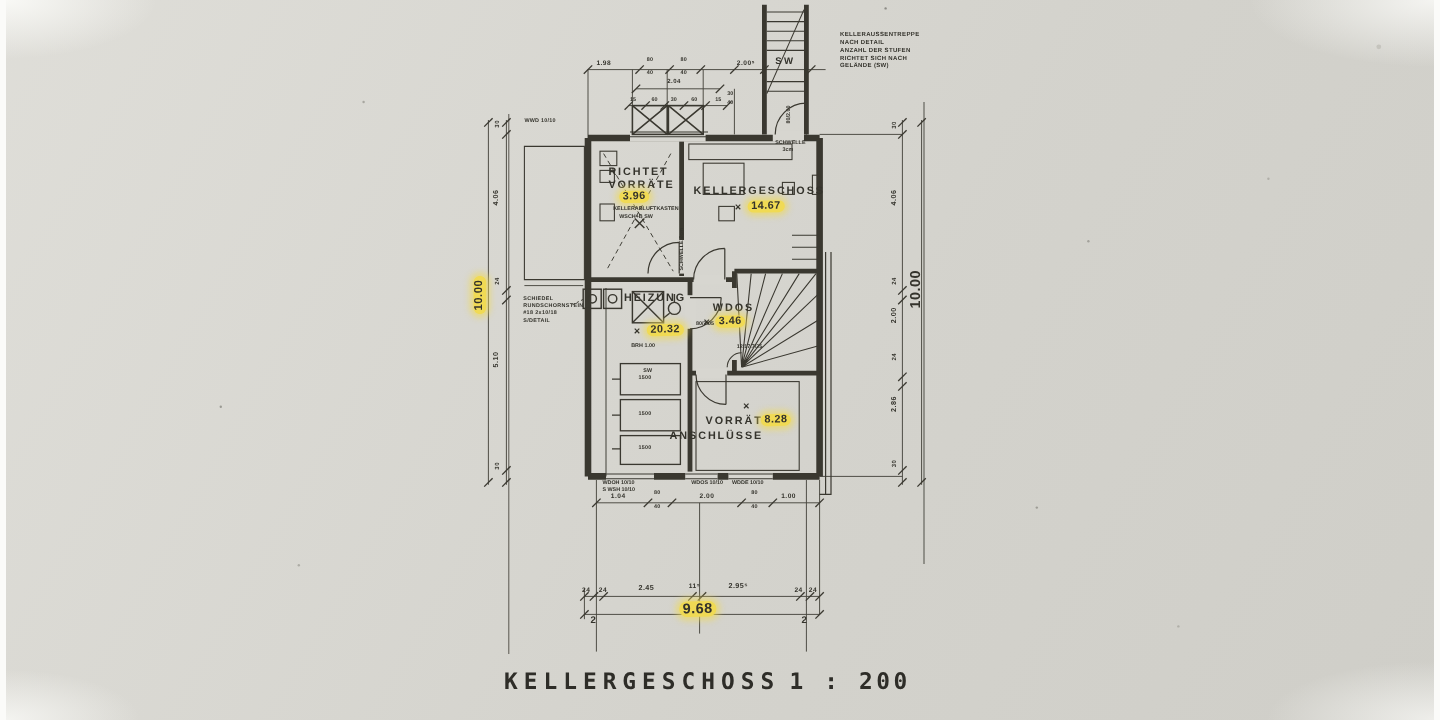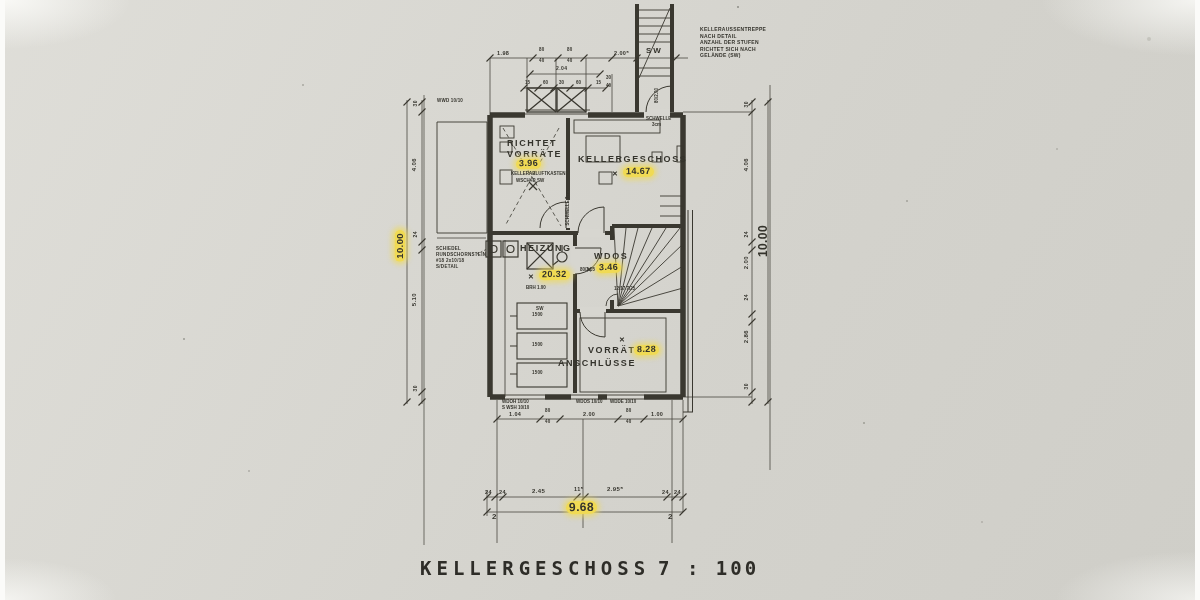--- a/index.html
+++ b/index.html
@@ -299,14 +299,14 @@
  <div class="lbl t6" style="left:532px;top:488px">2.45</div>
  <div class="lbl t55" style="left:574px;top:486px">11⁵</div>
  <div class="lbl t6" style="left:607px;top:486px">2.95⁵</div>
  <div class="lbl t55" style="left:662px;top:489px">24</div>
  <div class="lbl t55" style="left:674px;top:489px">24</div>
  <div class="lbl" style="left:566px;top:501px;font-size:12px"><span class="hl">9.68</span></div>
  <div class="lbl" style="left:492px;top:513px;font-size:8px">2</div>
  <div class="lbl" style="left:668px;top:513px;font-size:8px">2</div>
 
  <div class="lbl title" style="left:420px;top:558px">KELLERGESCHOSS</div>
- <div class="lbl title" style="left:658px;top:558px;letter-spacing:3px">7 : 100</div>
+ <div class="lbl title" style="left:658px;top:558px;letter-spacing:3px">1 : 200</div>
 </div>
 
 </body></html>

